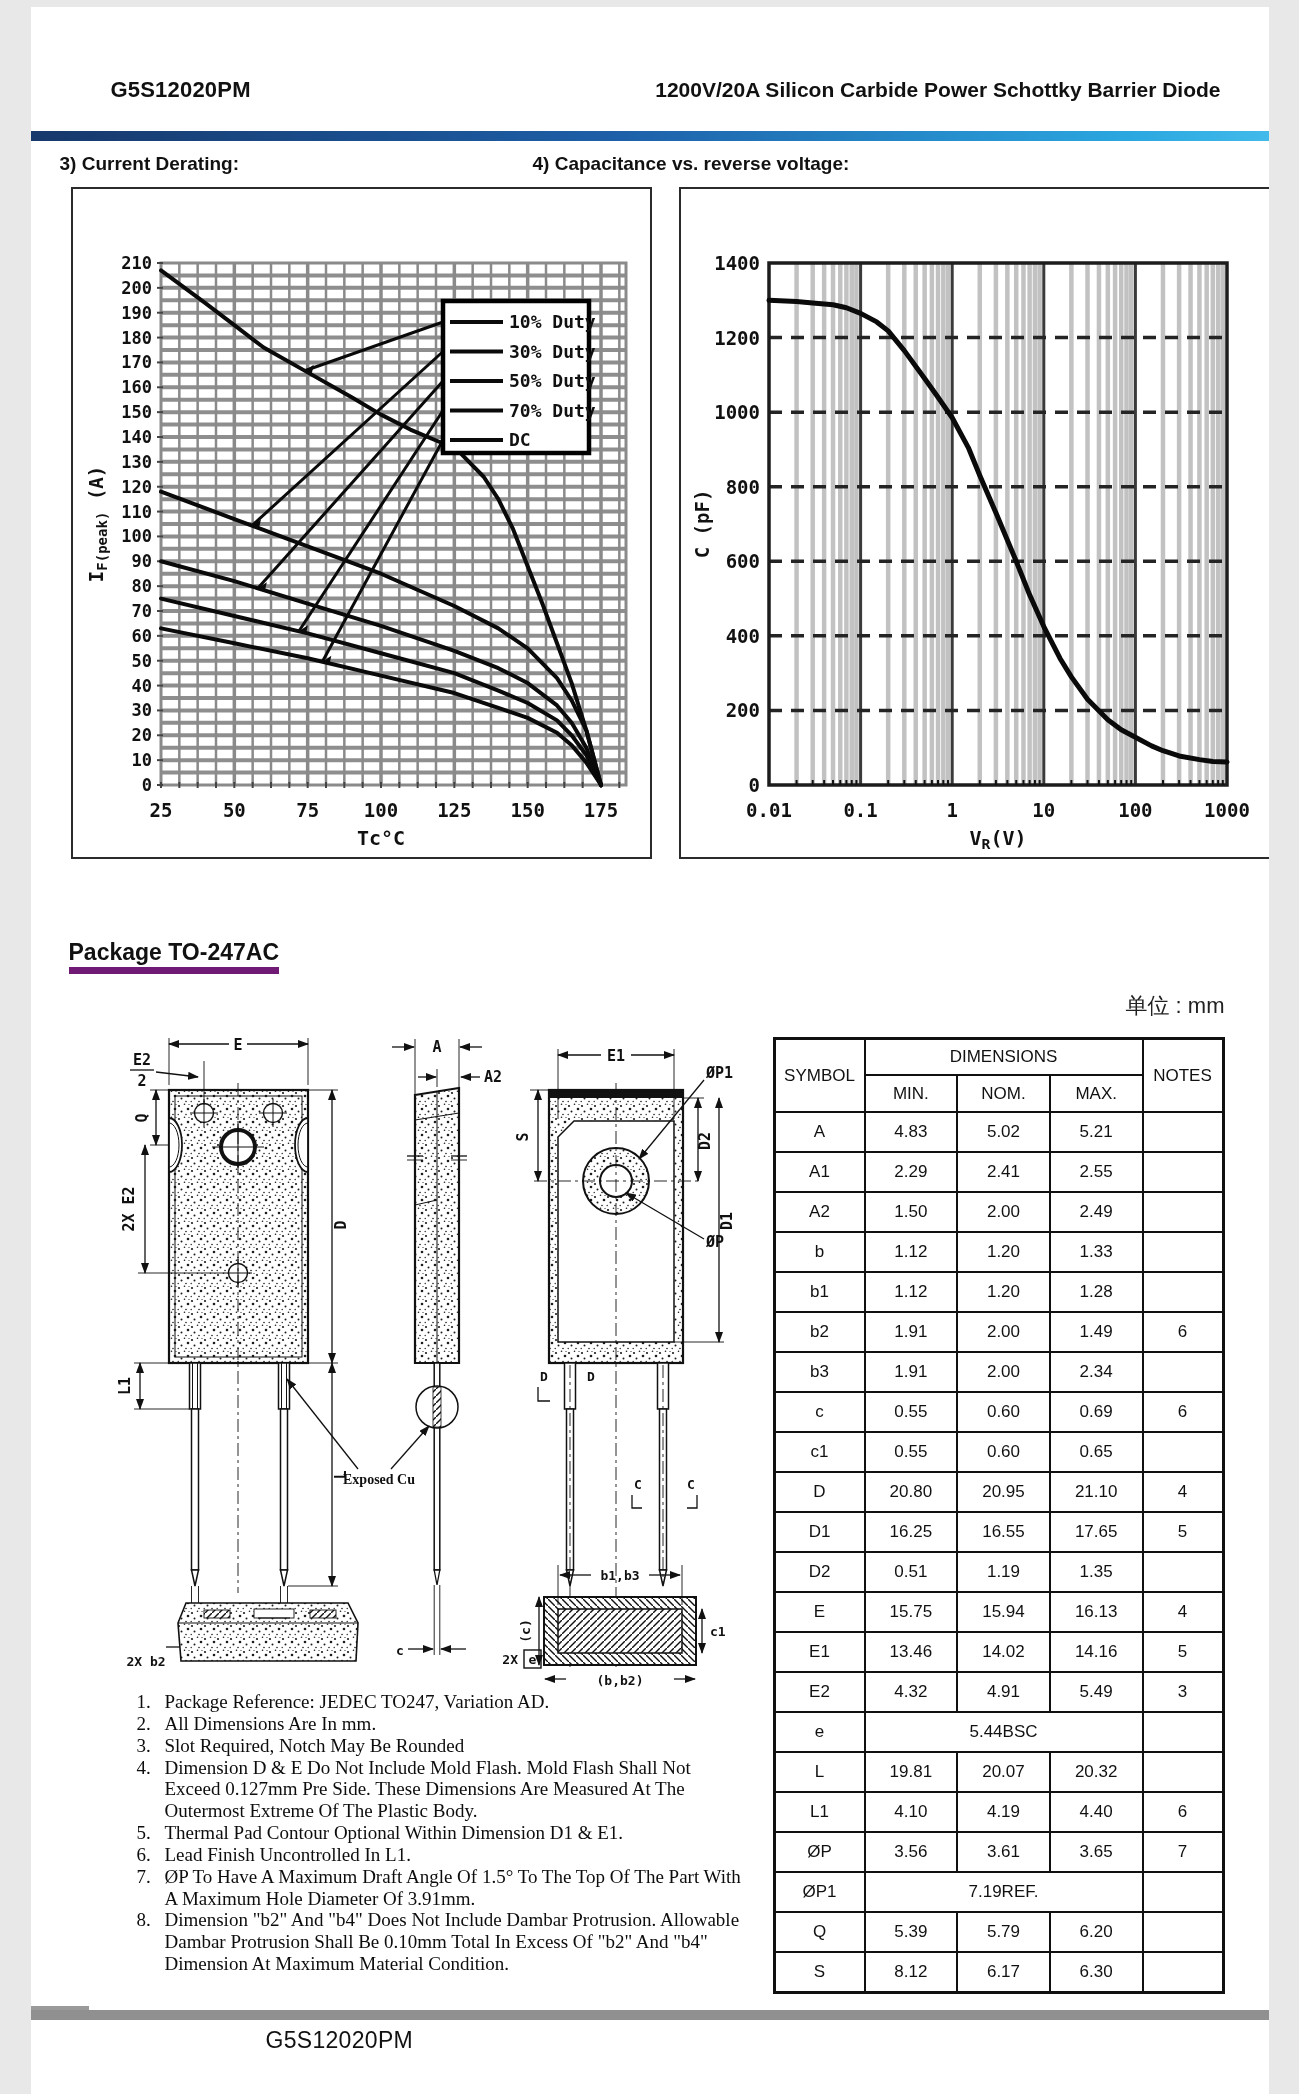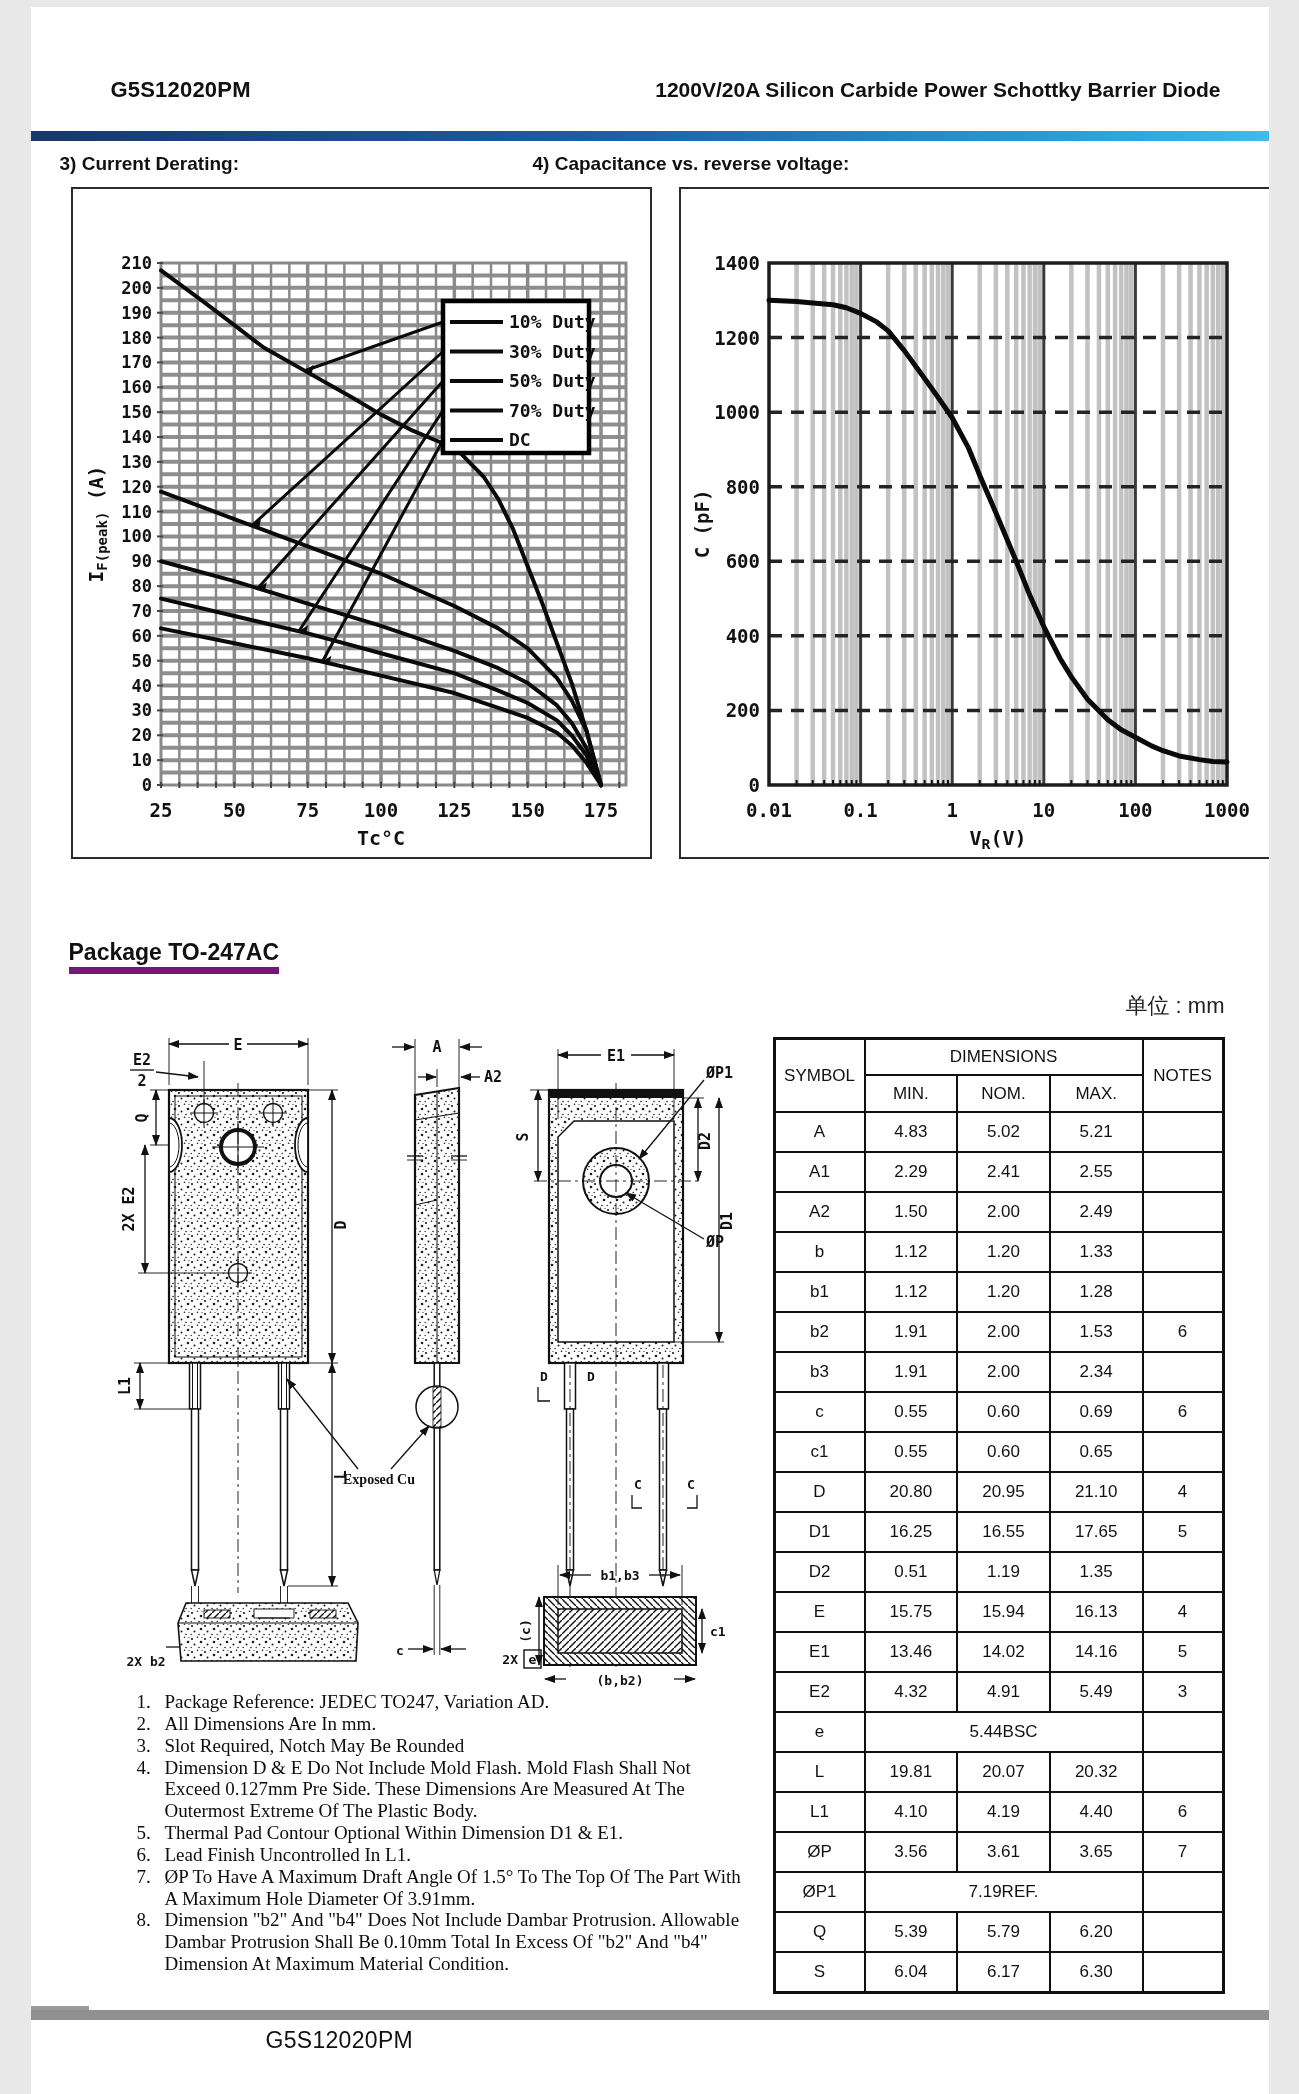--- a/index.html
+++ b/index.html
@@ -631,21 +631,21 @@
           <td>b1</td>
           <td>1.12</td>
           <td>1.20</td>
           <td>1.28</td>
           <td></td>
         </tr>
         <tr>
           <td>b2</td>
           <td>1.91</td>
           <td>2.00</td>
-          <td>1.53</td>
+          <td>1.49</td>
           <td>6</td>
         </tr>
         <tr>
           <td>b3</td>
           <td>1.91</td>
           <td>2.00</td>
           <td>2.34</td>
           <td></td>
         </tr>
         <tr>
@@ -737,21 +737,21 @@
         </tr>
         <tr>
           <td>Q</td>
           <td>5.39</td>
           <td>5.79</td>
           <td>6.20</td>
           <td></td>
         </tr>
         <tr>
           <td>S</td>
-          <td>6.04</td>
+          <td>8.12</td>
           <td>6.17</td>
           <td>6.30</td>
           <td></td>
         </tr>
       </tbody>
   </table>
 
   <div class="abs notes">
     <div>
         <div class="note-row">

